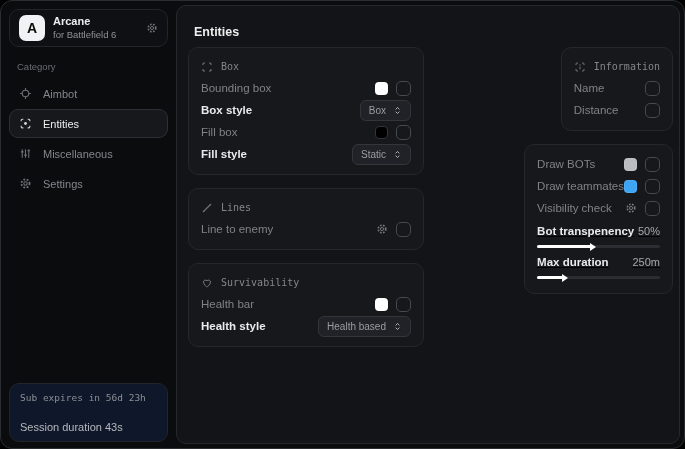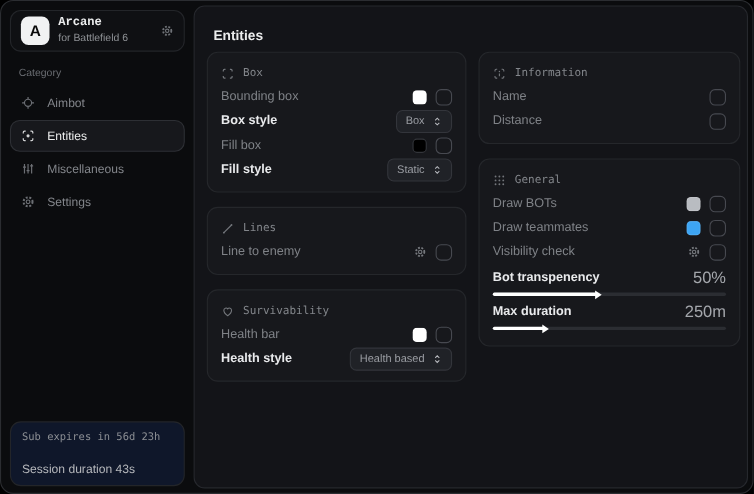--- a/index.html
+++ b/index.html
@@ -5,60 +5,60 @@
   html,body{margin:0;padding:0;background:#000;width:685px;height:449px;overflow:hidden;
     font-family:"Liberation Sans",sans-serif;-webkit-font-smoothing:antialiased;}
   .window{position:absolute;inset:0;background:#0b0c0e;border:1px solid #2b2d31;
     border-radius:12px;box-sizing:border-box;overflow:hidden;}
   
   .sidebar{position:absolute;left:0;top:0;width:175px;height:100%;padding:8px;box-sizing:border-box;}
   .app-card{display:flex;align-items:center;gap:8px;height:38px;padding:5px 9px;
     background:#0f1013;border:1px solid #232529;border-radius:10px;box-sizing:border-box;}
   .logo{width:26px;height:26px;border-radius:7px;background:#f1f2f3;color:#0a0a0a;
     font-weight:700;font-size:14px;display:flex;align-items:center;justify-content:center;flex:none;}
-  .app-name{font-size:11px;font-weight:700;color:#ecedee;line-height:1.15;font-family:Liberation Mono, monospace;}
+  .app-name{font-size:11px;font-weight:700;color:#ecedee;line-height:1.15;}
   .app-sub{font-size:9.5px;color:#8f9296;line-height:1.15;margin-top:2px;}
   .gear-sm{margin-left:auto;color:#6f7277;display:flex;}
   .cat-label{font-size:9.5px;color:#6a6d72;margin:14px 0 7px 8px;}
   .nav-item{display:flex;align-items:center;gap:11px;height:27px;padding:0 8px;margin:1px 0;
     border:1px solid transparent;border-radius:9px;color:#83868b;font-size:11px;cursor:pointer;text-align:center;}
   .nav-item .nicon{color:#6c6f74;display:flex;width:14px;justify-content:center;}
   .nav-item.active{background:#17181c;border-color:#2d2f34;color:#eceded;}
   .nav-item.active .nicon{color:#d6d7d9;}
   .sub-card{position:absolute;left:8px;right:8px;bottom:6px;background:#0f172a;
     border:1px solid #232529;border-radius:10px;padding:8px 10px;box-sizing:border-box;}
   .sub-line1{font-family:"DejaVu Sans Mono",monospace;font-size:9.5px;color:#8c8f94;}
   .sub-line2{font-size:11px;color:#b6b8bc;font-weight:400;margin-top:18px;}
   
   .content{position:absolute;left:175px;top:4px;right:4px;bottom:4px;background:#131418;
     border:1px solid #26282d;border-radius:10px;}
   .main-title{position:absolute;left:17px;top:19px;font-size:12.5px;font-weight:700;color:#eceded;}
   .col{position:absolute;top:41px;display:flex;flex-direction:column;gap:13px;}
   .col-left{left:11px;width:236px;}
-  .col-right{left:258px;width:238px;}
+  .col-right{left:258px;width:238px;align-items:flex-end;}
   .panel{background:#17181c;border:1px solid #25272b;border-radius:10px;
     padding:8px 12px 9px;box-sizing:border-box;}
   .p-head{display:flex;align-items:center;gap:8px;height:21px;color:#83868b;
     font-family:"DejaVu Sans Mono",monospace;font-size:10px;}
   .p-head .picon{color:#73767b;display:flex;}
   .row{display:flex;align-items:center;height:22px;font-size:11.5px;}
   .dim{color:#7f8287;}
   .bright{color:#e9eaec;font-weight:600;}
   .controls{margin-left:auto;display:flex;align-items:center;gap:8px;}
   .swatch{width:13px;height:13px;border-radius:4px;border:1px solid rgba(255,255,255,0.10);
     box-sizing:border-box;cursor:pointer;}
   .checkbox{width:15px;height:15px;border-radius:5px;border:1.5px solid #474950;
     box-sizing:border-box;cursor:pointer;background:transparent;}
   .dropdown{display:flex;align-items:center;gap:7px;height:19px;padding:0 8px;background:#202227;
     border:1px solid #33353b;border-radius:6px;color:#9a9da3;font-size:10px;cursor:pointer;}
   .dropdown .dicon{color:#b9bbc0;display:flex;}
   .row-gear{color:#75787d;display:flex;}
   .slider-group{margin-top:3px;}
-  .slider-head{display:flex;align-items:center;height:18px;font-size:11.5px;}
-  .slider-value{margin-left:auto;color:#a4a7ac;font-size:15px;}
+  .slider-head{display:flex;align-items:center;height:18px;font-size:11.5px;text-decoration:underline;}
+  .slider-value{margin-left:auto;color:#a4a7ac;font-size:11px;}
   .slider-track{position:relative;height:3px;background:#2b2d32;border-radius:2px;
     margin:5px 0 5px;cursor:pointer;}
   .slider-fill{position:relative;height:3px;background:#ffffff;border-radius:2px;}
   .slider-fill::after{content:"";position:absolute;right:-4px;top:-2.5px;width:0;height:0;
     border-left:6px solid #fff;border-top:4px solid transparent;border-bottom:4px solid transparent;}
   svg{display:block;}
 </style>
 </head>
 <body>
 
@@ -281,36 +281,20 @@
         </div>
         <div class="row">
           <span class="dim">Distance</span>
           <span class="controls">
             <span class="checkbox"></span>
           </span>
         </div>
       </section>
 
       <section class="panel">
-        <div class="p-head">
-          <span class="picon">
-            <svg viewBox="0 0 24 24" width="12" height="12" fill="currentColor">
-              <circle cx="5" cy="5" r="1.7"></circle>
-                <circle cx="12" cy="5" r="1.7"></circle>
-                <circle cx="19" cy="5" r="1.7"></circle>
-              <circle cx="5" cy="12" r="1.7"></circle>
-                <circle cx="12" cy="12" r="1.7"></circle>
-                <circle cx="19" cy="12" r="1.7"></circle>
-              <circle cx="5" cy="19" r="1.7"></circle>
-                <circle cx="12" cy="19" r="1.7"></circle>
-                <circle cx="19" cy="19" r="1.7"></circle>
-            </svg>
-          </span>
-          <span>General</span>
-        </div>
         <div class="row">
           <span class="dim">Draw BOTs</span>
           <span class="controls">
             <span class="swatch" style="background: rgb(185, 188, 193);"></span>
             <span class="checkbox"></span>
           </span>
         </div>
         <div class="row">
           <span class="dim">Draw teammates</span>
           <span class="controls">

